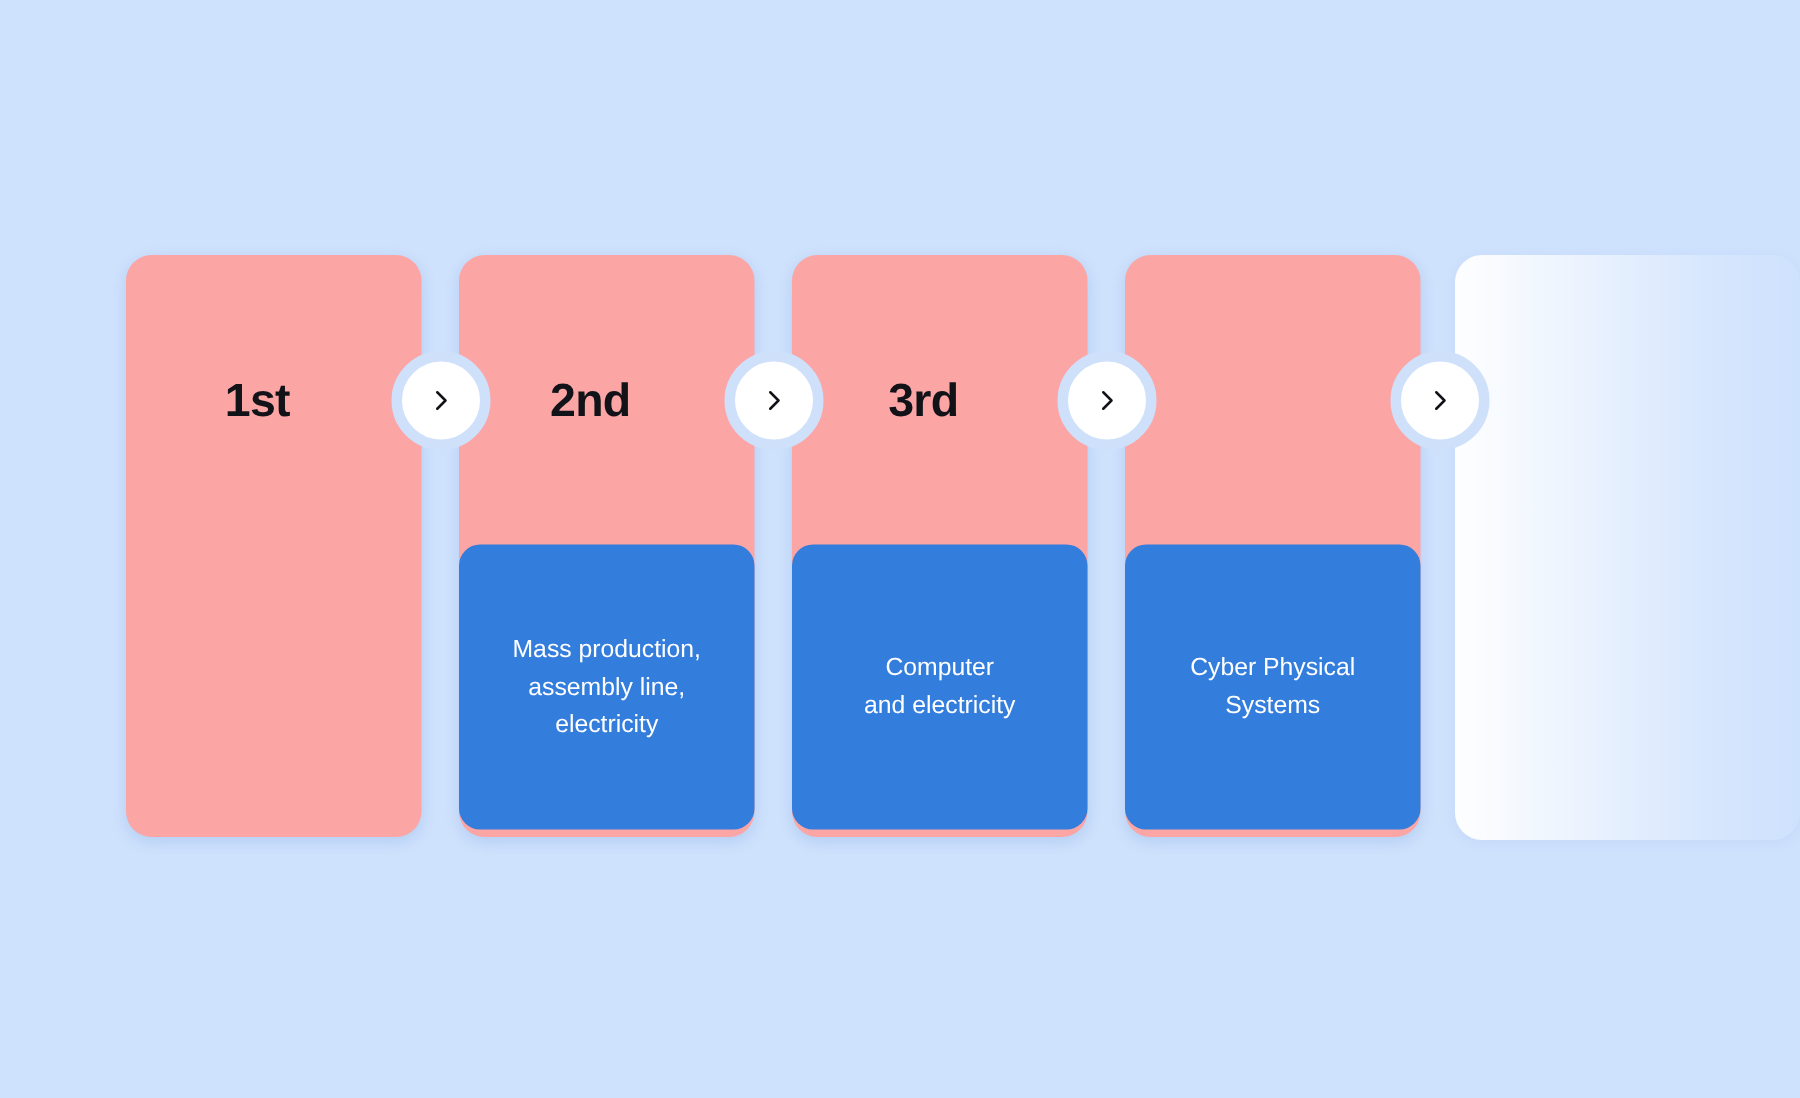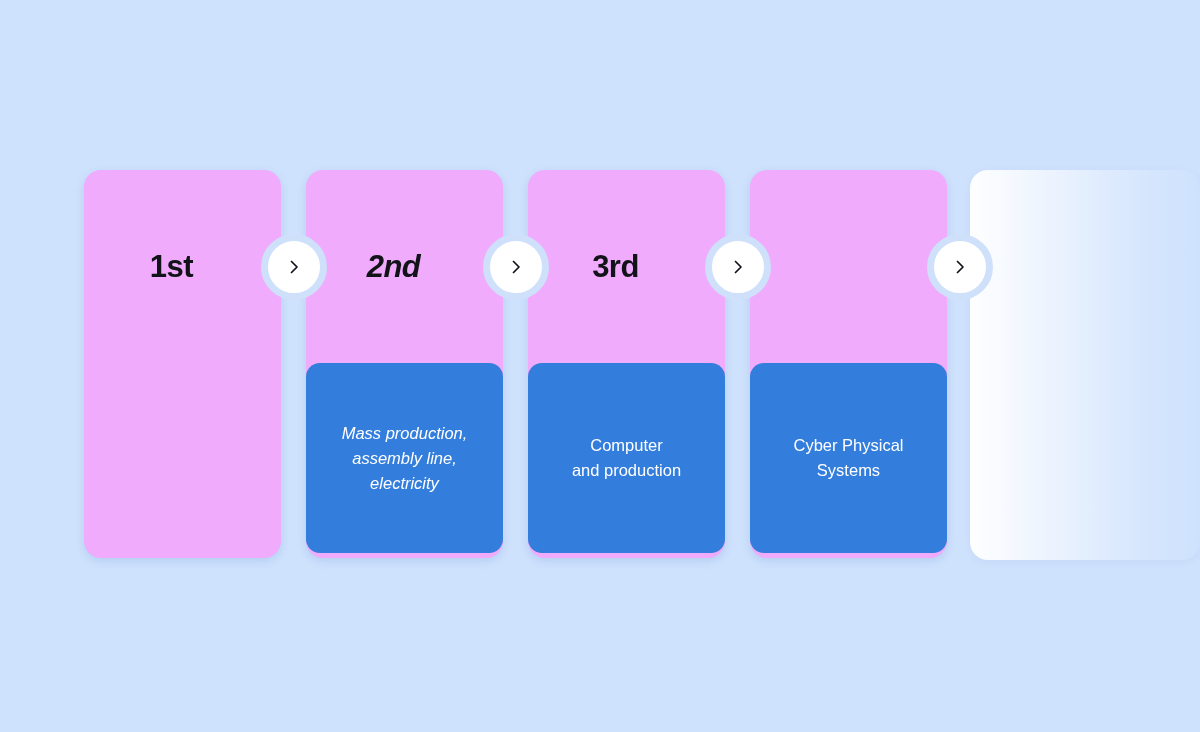--- a/index.html
+++ b/index.html
@@ -39,26 +39,26 @@
                 rgba(255,255,255,0.0) 100%);
     box-shadow: 0 2px 10px rgba(120,160,220,0.12);
   }
 
   
   .card {
     position: absolute;
     top: 170px;
     width: 197px;
     height: 388px;
-    background: #f0abfc;
+    background: #fca5a5;
     border-radius: 17px;
     box-shadow: 0 3px 10px rgba(120,160,220,0.30);
   }
   .card-1 { left: 84px; }
-  .card-2 { left: 306px; font-style: italic; }
+  .card-2 { left: 306px; }
   .card-3 { left: 528px; text-decoration: underline; }
   .card-4 { left: 750px; }
 
   .ordinal {
     position: absolute;
     left: 0;
     right: 0;
     top: 0;
     height: 193px;
     display: flex;
@@ -140,21 +140,21 @@
         <span>electricity</span>
       </div>
     </div>
   </div>
 
   <div class="card card-3">
     <div class="ordinal">3rd</div>
     <div class="content-box">
       <div>
         <span>Computer</span>
-        <span>and production</span>
+        <span>and electricity</span>
       </div>
     </div>
   </div>
 
   <div class="card card-4">
     <div class="content-box">
       <div>
         <span>Cyber Physical</span>
         <span>Systems</span>
       </div>

